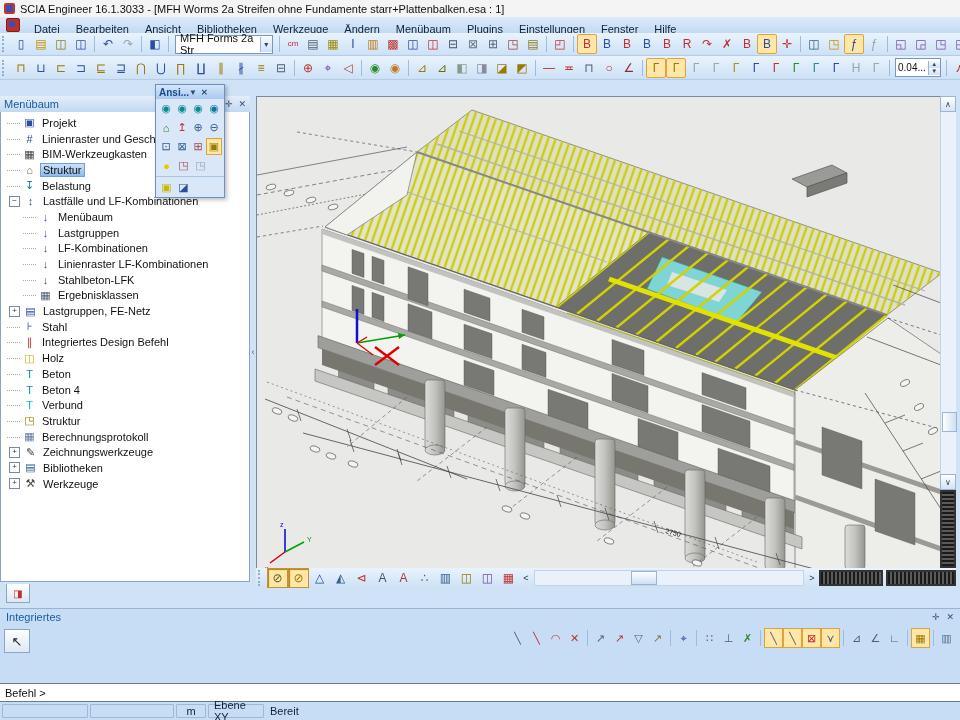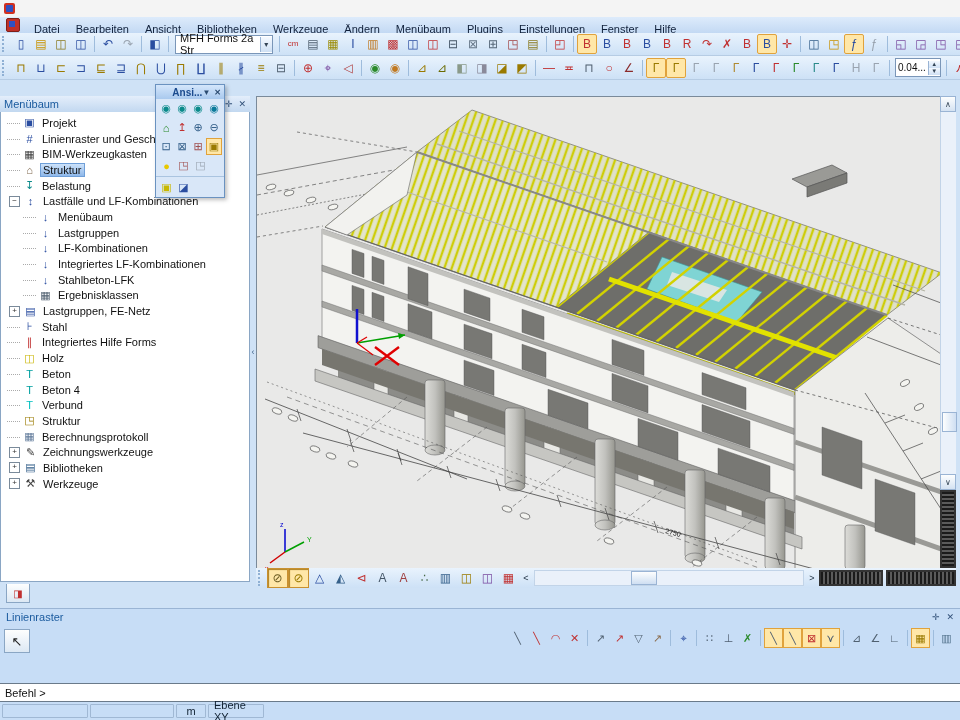--- a/index.html
+++ b/index.html
@@ -79,21 +79,21 @@
   #htrack{flex:1;height:14px;background:#eaf1fa;border:1px solid #c2d4e8;position:relative;margin:0 1px;}
   #hthumb{position:absolute;top:0;left:36%;width:24px;height:12px;background:linear-gradient(#fdfefe,#cfdff2);border:1px solid #9ab4d4;}
   #hright-btn{width:14px;text-align:center;color:#234;font-size:9px;}
   .striped-h{height:16px;background:repeating-linear-gradient(90deg,#1a1a1a 0 2px,#5a5a5a 2px 4px);
              border:2px solid #333;box-sizing:border-box;flex:0 0 auto;}
   #vp-gap{height:20px;}
   
   #palette{position:absolute;left:155px;top:84px;width:68px;z-index:40;border:1px solid #6a92c0;
            box-shadow:2px 2px 4px rgba(0,0,0,.25);background:#d9e7f8;}
   #palette-title{height:14px;background:linear-gradient(#d4e6fb,#a9c9ee);display:flex;align-items:center;
-                 justify-content:flex-end;padding:0 3px;font-size:10px;font-weight:bold;color:#1a4a8e;}
+                 justify-content:flex-start;padding:0 3px;font-size:10px;font-weight:bold;color:#1a4a8e;}
   #palette-title .pbtns{display:flex;gap:4px;font-size:8px;color:#2a4a70;}
   .pal-row{display:flex;padding:1px 2px;}
   .pal-row.rule{border-top:1px solid #aac4e0;margin-top:1px;padding-top:2px;}
   .pli{width:15px;height:15px;display:flex;align-items:center;justify-content:center;border:1px solid transparent;}
   .pli .g{font-size:11px;}
   .pli.hl{background:#ffe7a8;border-color:#e0a23c;}
   
   #cmd-panel{position:absolute;left:0;top:608px;width:960px;height:75px;background:#c7ddf6;border-top:1px solid #9ab4d4;}
   #cmd-header{height:16px;display:flex;align-items:center;justify-content:space-between;padding:0 6px;color:#1a5a9e;}
   #cmd-header .hbtns{display:flex;gap:7px;color:#33527a;font-size:9px;}
@@ -112,20 +112,21 @@
           padding:0 5px;color:#123;box-sizing:border-box;}
   .st-seg.center{justify-content:center;}
   .st-last{flex:1;border:none;padding-left:6px;color:#123;}
   svg text{font-family:"Liberation Sans",sans-serif;}
 </style>
 </head>
 <body>
 
 <div id="titlebar">
   <div id="app-logo"></div>
+  <span id="title-text">SCIA Engineer 16.1.3033 - [MFH Worms 2a Streifen ohne Fundamente starr+Plattenbalken.esa : 1]</span>
 </div>
 
 <div id="menubar">
   <div id="menu-logo"></div>
   <div style="display:flex;margin-top:8px;">
       <div class="menu-item">Datei</div>
       <div class="menu-item">Bearbeiten</div>
       <div class="menu-item">Ansicht</div>
       <div class="menu-item">Bibliotheken</div>
       <div class="menu-item">Werkzeuge</div>
@@ -484,21 +485,21 @@
           <div class="tree-row">
             <span class="ind" style="width: 20px;"></span>
             <span class="noexp"></span>
             <span class="ticn" style="color: rgb(42, 77, 160);">↓</span>
             <span class="tlabel">LF-Kombinationen</span>
           </div>
           <div class="tree-row">
             <span class="ind" style="width: 20px;"></span>
             <span class="noexp"></span>
             <span class="ticn" style="color: rgb(42, 77, 160);">↓</span>
-            <span class="tlabel">Integriertes LF-Kombinationen</span>
+            <span class="tlabel">Linienraster LF-Kombinationen</span>
           </div>
           <div class="tree-row">
             <span class="ind" style="width: 20px;"></span>
             <span class="noexp"></span>
             <span class="ticn" style="color: rgb(42, 77, 160);">↓</span>
             <span class="tlabel">Stahlbeton-LFK</span>
           </div>
           <div class="tree-row">
             <span class="ind" style="width: 20px;"></span>
             <span class="noexp"></span>
@@ -514,21 +515,21 @@
           <div class="tree-row">
             <span class="ind" style="width: 4px;"></span>
             <span class="noexp"></span>
             <span class="ticn" style="color: rgb(42, 77, 160);">⊦</span>
             <span class="tlabel">Stahl</span>
           </div>
           <div class="tree-row">
             <span class="ind" style="width: 4px;"></span>
             <span class="noexp"></span>
             <span class="ticn" style="color: rgb(192, 48, 48);">∥</span>
-            <span class="tlabel">Integriertes Hilfe Forms</span>
+            <span class="tlabel">Integriertes Design Befehl</span>
           </div>
           <div class="tree-row">
             <span class="ind" style="width: 4px;"></span>
             <span class="noexp"></span>
             <span class="ticn" style="color: rgb(200, 180, 0);">◫</span>
             <span class="tlabel">Holz</span>
           </div>
           <div class="tree-row">
             <span class="ind" style="width: 4px;"></span>
             <span class="noexp"></span>
@@ -923,21 +924,21 @@
         </span>
         <span class="pli">
           <span class="g" style="color: rgb(42, 77, 160);">◪</span>
         </span>
       </div>
     </div>
 </div>
 
 <div id="cmd-panel">
   <div id="cmd-header">
-    <span>Linienraster</span>
+    <span>Integriertes</span>
     <span class="hbtns">
       <span>✛</span>
       <span>✕</span>
     </span>
   </div>
   <div id="pointer-btn">
       <span>↖</span>
     </div>
   <div id="snapbar">
       <span class="sbi">
@@ -1014,13 +1015,14 @@
 </div>
 
 <div id="cmd-input-row">
   <span>Befehl &gt;</span>
 </div>
 <div id="statusbar">
     <div class="st-seg" style="width: 86px;"></div>
     <div class="st-seg" style="width: 84px;"></div>
     <div class="st-seg center" style="width: 30px;">m</div>
     <div class="st-seg" style="width: 56px;">Ebene XY</div>
+    <div class="st-last">Bereit</div>
   </div>
 
 </body></html>

